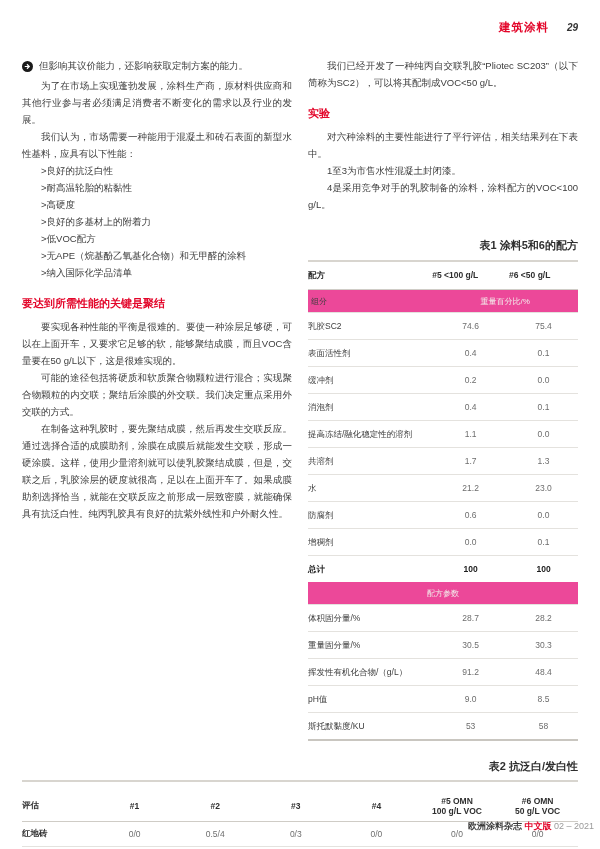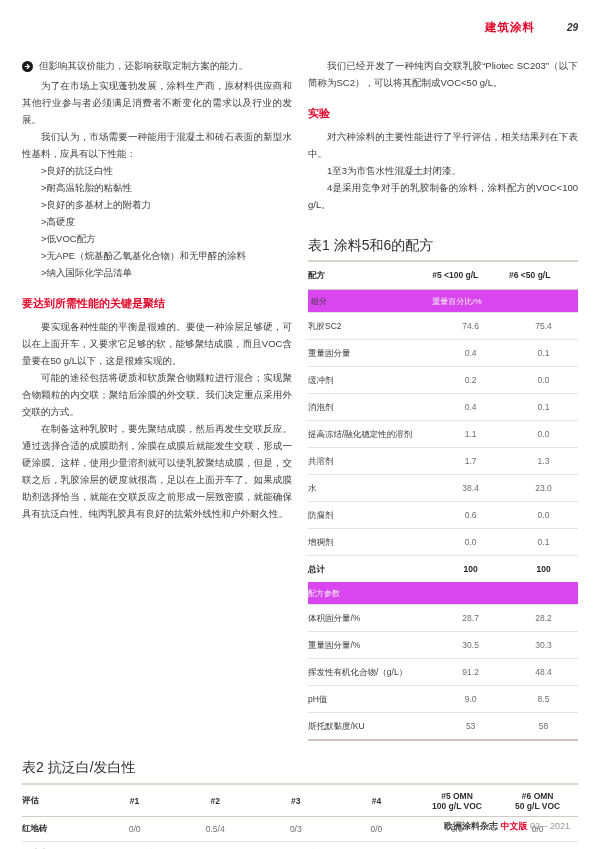--- a/index.html
+++ b/index.html
@@ -4,59 +4,59 @@
 <style>
   * { margin:0; padding:0; box-sizing:border-box; }
   html,body { background:#888; }
   .page {
     position:relative; width:600px; height:849px; margin:0 auto;
     background:#ffffff; overflow:hidden;
     font-family:"Liberation Sans","DejaVu Sans",sans-serif;
     color:#3c3c3c; padding:16px 22px;
   }
   
-  .page-header { display:flex; justify-content:flex-end; align-items:baseline; gap:32px; margin-top:4px; }
+  .page-header { display:flex; justify-content:flex-end; align-items:baseline; gap:18px; margin-top:4px; }
   .section-title { color:#e3062a; font-weight:bold; font-size:11.5px; letter-spacing:1px; }
   .page-number { color:#333; font-weight:bold; font-size:10px;font-style:italic; }
   
   .columns { display:flex; gap:16px; margin-top:22px; }
   .col { flex:1; font-size:9.5px; line-height:17px; text-align:justify; }
   .para { text-indent:2em; }
   .bullet-row { display:flex; gap:6px; align-items:flex-start; }
   .bullet-row .icon { flex:0 0 11px; margin-top:3px; }
   .list-item { padding-left:2em; }
   .red-heading { color:#e3062a; font-size:11px; font-weight:bold; margin:14px 0 6px; text-align:left; }
   
-  .tbl-title { font-weight:normal; font-size:14px; color:#2f2f2f; text-align:left; margin-bottom:6px; }
+  .tbl-title { font-weight:bold; font-size:11px; color:#2f2f2f; text-align:right; margin-bottom:6px; }
   table { width:100%; border-collapse:collapse; font-size:8.5px; }
   .formulation-wrap { margin-top:24px; }
   
   .t1 { border-top:2px solid #d8d5cf; border-bottom:2px solid #c9c6c0; }
   .t1 th { font-weight:bold; color:#2f2f2f; padding:5px 0; border-bottom:1px solid #cfccc6; }
   .t1 th.lbl { text-align:left; }
-  .t1 .band td { background:#d946ef; color:#f3f1ed; padding:2.5px 0; font-size:8px; }
+  .t1 .band td { background:#ec4899; color:#f3f1ed; padding:2.5px 0; font-size:8px; }
   .t1 .band .lbl { text-align:left; padding-left:3px; }
-  .t1 .band .ctr, .t1 .band2 td { text-align:left; }
+  .t1 .band .ctr, .t1 .band2 td { text-align:center; }
   .t1 td { padding:4.5px 0; border-bottom:1px solid #e4e2de; }
   .t1 td.lbl { text-align:left; color:#3c3c3c; }
   .t1 td.val { text-align:center; color:#6d6d6d; }
   .t1 tr.total td { font-weight:bold; color:#1d1d1d; border-bottom:none; }
   .t1 tr.total td.lbl { color:#1d1d1d; }
   .t1 tr:last-child td { border-bottom:none; }
   
   .wide-tbl-wrap { margin-top:18px; }
   .t23 { border-top:2px solid #d8d5cf; border-bottom:2px solid #c9c6c0; }
-  .t23 th { font-weight:bold; color:#2f2f2f; padding:6px 0 5px; border-bottom:1px solid #cfccc6; white-space:pre-line; text-align:center; vertical-align:middle; }
+  .t23 th { font-weight:bold; color:#2f2f2f; padding:14px 0 5px; border-bottom:1px solid #cfccc6; white-space:pre-line; text-align:center; vertical-align:middle; }
   .t23 th.lbl { text-align:left; }
   .t23 td { padding:6px 0; border-bottom:1px solid #e4e2de; text-align:center; color:#6d6d6d; }
   .t23 td.lbl { text-align:left; font-weight:bold; color:#2f2f2f; }
   .t23 tr:last-child td { border-bottom:none; }
   .val-red { color:#e0636f; }
   
-  .page-footer { position:absolute; right:30px; bottom:16px; font-size:9px; }
+  .page-footer { position:absolute; right:6px; bottom:16px; font-size:9px; }
   .footer-journal { font-weight:bold; color:#3c3c3c; }
   .footer-edition { font-weight:bold; color:#e3062a; }
   .footer-issue { color:#9a9a9a; }
 </style>
 </head>
 <body>
 
 <div class="page">
 
   <div class="page-header">
@@ -73,22 +73,22 @@
               <circle cx="6" cy="6" r="6" fill="#1a1a1a"></circle>
               <path d="M3 6h4.6M5.4 3.6 7.9 6 5.4 8.4" fill="none" stroke="#ffffff" stroke-width="1.3"></path>
             </svg>
         </span>
         <span>但影响其议价能力，还影响获取定制方案的能力。</span>
       </div>
       <p class="para">为了在市场上实现蓬勃发展，涂料生产商，原材料供应商和其他行业参与者必须满足消费者不断变化的需求以及行业的发展。</p>
       <p class="para">我们认为，市场需要一种能用于混凝土和砖石表面的新型水性基料，应具有以下性能：</p>
       <div class="list-item">&gt;良好的抗泛白性</div>
       <div class="list-item">&gt;耐高温轮胎的粘黏性</div>
+      <div class="list-item">&gt;高硬度</div>
       <div class="list-item">&gt;良好的多基材上的附着力</div>
-      <div class="list-item">&gt;高硬度</div>
       <div class="list-item">&gt;低VOC配方</div>
       <div class="list-item">&gt;无APE（烷基酚乙氧基化合物）和无甲醛的涂料</div>
       <div class="list-item">&gt;纳入国际化学品清单</div>
       <h2 class="red-heading">要达到所需性能的关键是聚结</h2>
       <p class="para">要实现各种性能的平衡是很难的。要使一种涂层足够硬，可以在上面开车，又要求它足够的软，能够聚结成膜，而且VOC含量要在50 g/L以下，这是很难实现的。</p>
       <p class="para">可能的途径包括将硬质和软质聚合物颗粒进行混合；实现聚合物颗粒的内交联；聚结后涂膜的外交联。我们决定重点采用外交联的方式。</p>
       <p class="para">在制备这种乳胶时，要先聚结成膜，然后再发生交联反应。通过选择合适的成膜助剂，涂膜在成膜后就能发生交联，形成一硬涂膜。这样，使用少量溶剂就可以使乳胶聚结成膜，但是，交联之后，乳胶涂层的硬度就很高，足以在上面开车了。如果成膜助剂选择恰当，就能在交联反应之前形成一层致密膜，就能确保具有抗泛白性。纯丙乳胶具有良好的抗紫外线性和户外耐久性。</p>
     </div>
 
     <div class="col">
@@ -112,21 +112,21 @@
               <tr class="band">
                 <td class="lbl">组分</td>
                 <td class="ctr" colspan="2">重量百分比/%</td>
               </tr>
               <tr>
                 <td class="lbl">乳胶SC2</td>
                 <td class="val">74.6</td>
                 <td class="val">75.4</td>
               </tr>
               <tr>
-                <td class="lbl">重量固分量</td>
+                <td class="lbl">表面活性剂</td>
                 <td class="val">0.4</td>
                 <td class="val">0.1</td>
               </tr>
               <tr>
                 <td class="lbl">缓冲剂</td>
                 <td class="val">0.2</td>
                 <td class="val">0.0</td>
               </tr>
               <tr>
                 <td class="lbl">消泡剂</td>
@@ -138,21 +138,21 @@
                 <td class="val">1.1</td>
                 <td class="val">0.0</td>
               </tr>
               <tr>
                 <td class="lbl">共溶剂</td>
                 <td class="val">1.7</td>
                 <td class="val">1.3</td>
               </tr>
               <tr>
                 <td class="lbl">水</td>
-                <td class="val">38.4</td>
+                <td class="val">21.2</td>
                 <td class="val">23.0</td>
               </tr>
               <tr>
                 <td class="lbl">防腐剂</td>
                 <td class="val">0.6</td>
                 <td class="val">0.0</td>
               </tr>
               <tr>
                 <td class="lbl">增稠剂</td>
                 <td class="val">0.0</td>

